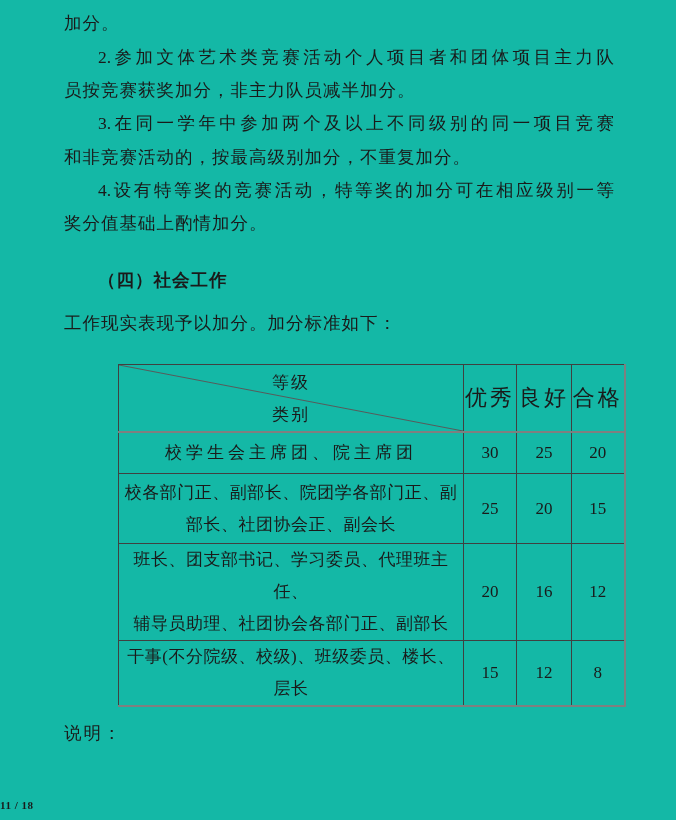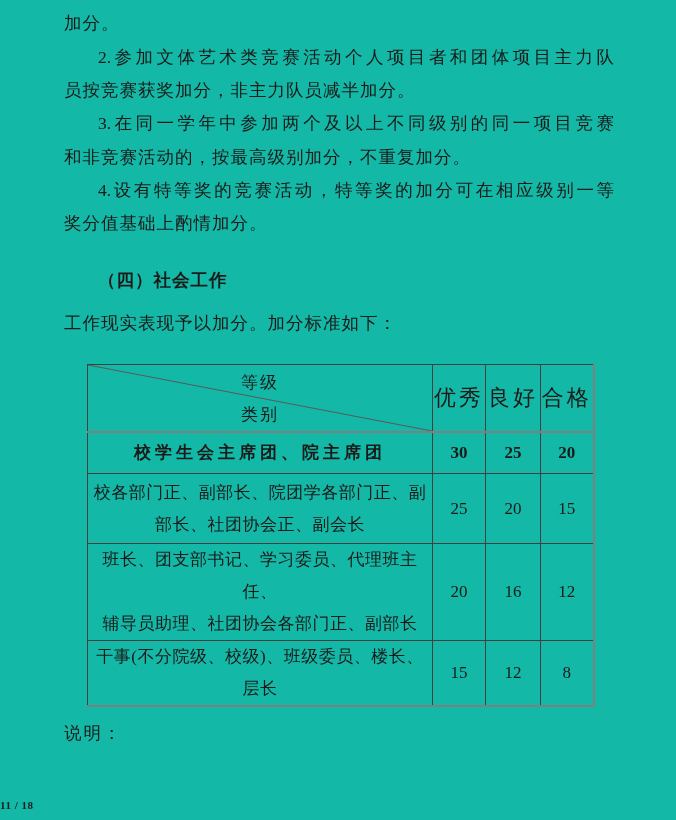--- a/index.html
+++ b/index.html
@@ -17,24 +17,24 @@
     text-justify:inter-character;letter-spacing:0;
   }
   .line.heading{font-weight:bold;letter-spacing:1px;margin-top:23px;}
   
   .score-table-wrap{position:absolute;left:87px;top:364px;}
   table.score{border-collapse:collapse;table-layout:fixed;width:506px;font-size:17px;}
   table.score td,table.score th{
     border:1px solid #404040;padding:0;text-align:center;vertical-align:middle;
     font-weight:normal;color:#1a1a1a;
   }
-  table.score{border:1px solid #404040;border-right:2px solid #7f7f7f;border-bottom:2px solid #7f7f7f;}
+  table.score{border:1px solid #404040;border-right:2px solid #7f7f7f;border-bottom:2px solid #7f7f7f;margin-left:31px;}
   tr.hdr td,tr.hdr th{border-bottom:2px solid #7f7f7f;height:66px;}
   td.thickleft,th.thickleft{border-left:2px solid #7f7f7f;}
-  tr.r1 td{height:40px;font-weight:bold;}
+  tr.r1 td{height:40px;}
   tr.r2 td{height:69px;}
   tr.r3 td{height:70px;}
   tr.r4 td{height:63px;}
   td.cat{width:345px;}
   td.cat .catline{line-height:32px;letter-spacing:0.5px;}
   td.cat .spread{letter-spacing:4px;}
   td.num{font-size:17px;border-radius:6px;}
   th.colhead{letter-spacing:3px;font-size:22px;}
   
   td.corner{position:relative;width:345px;}

